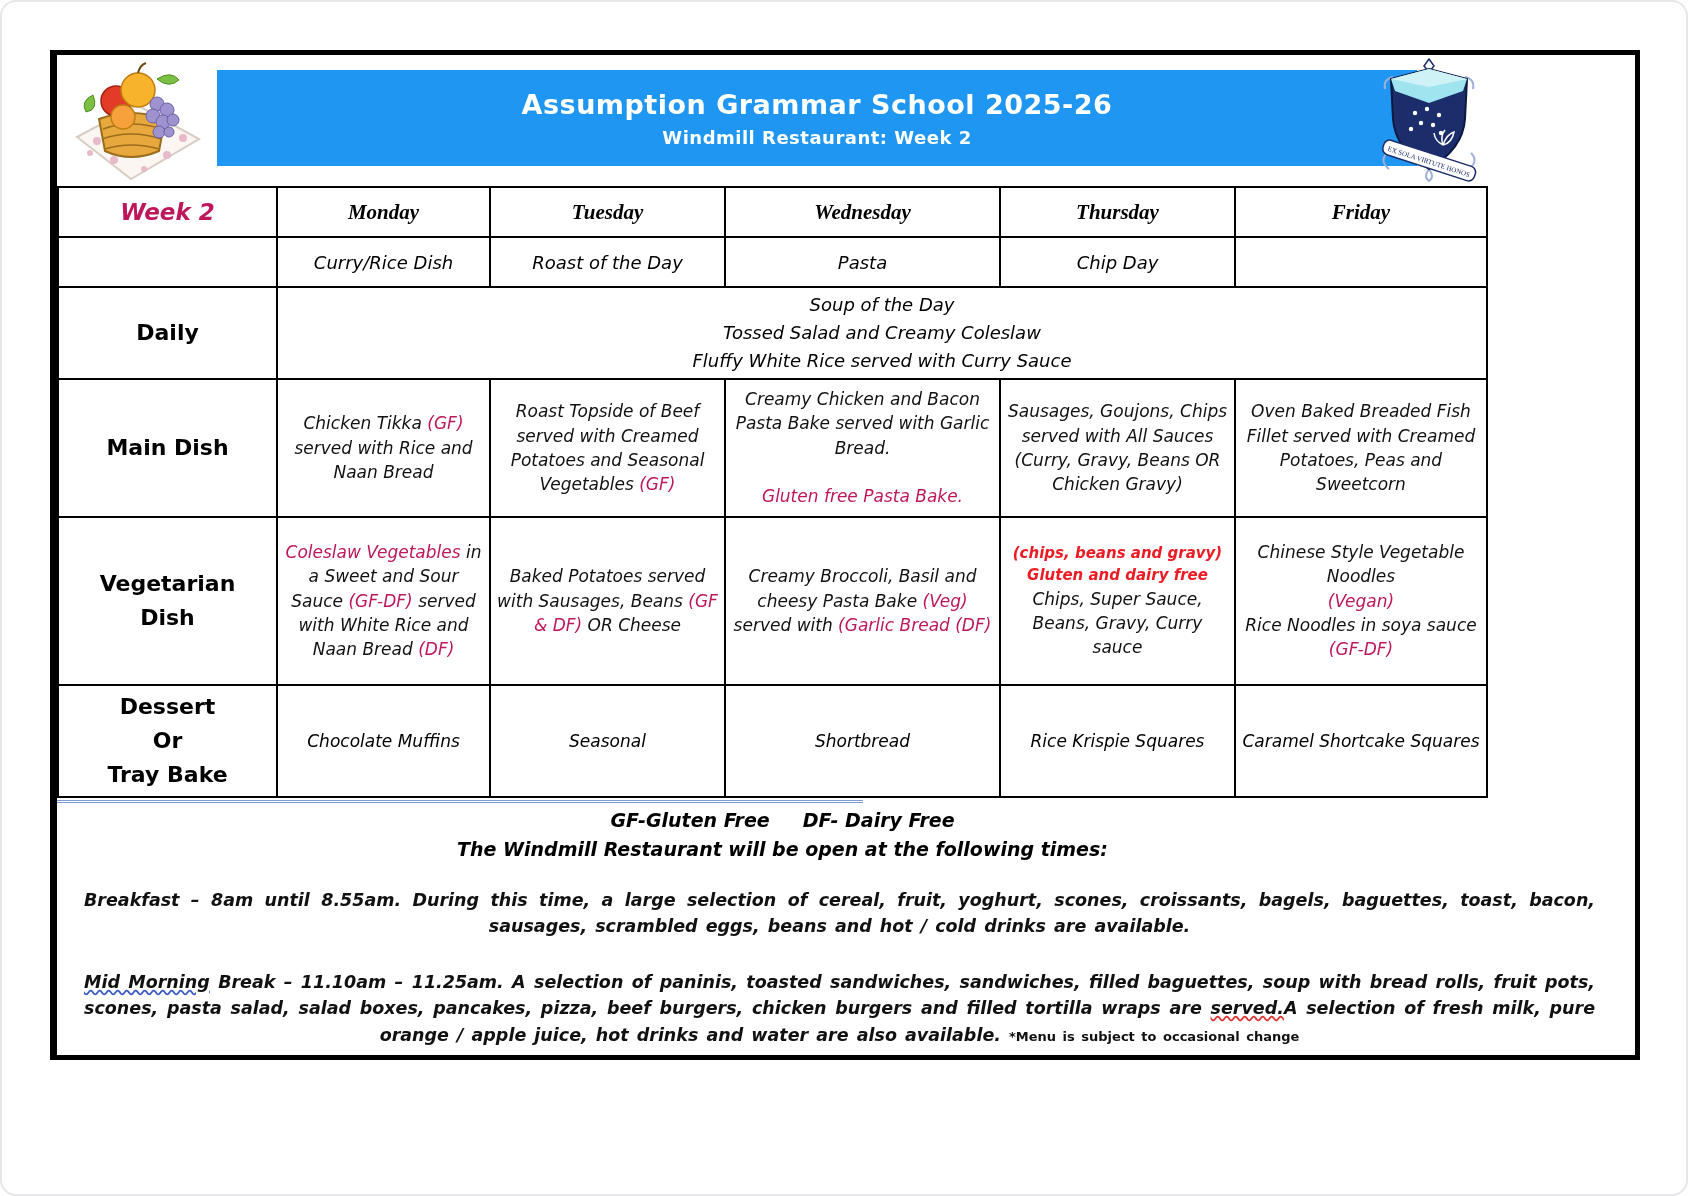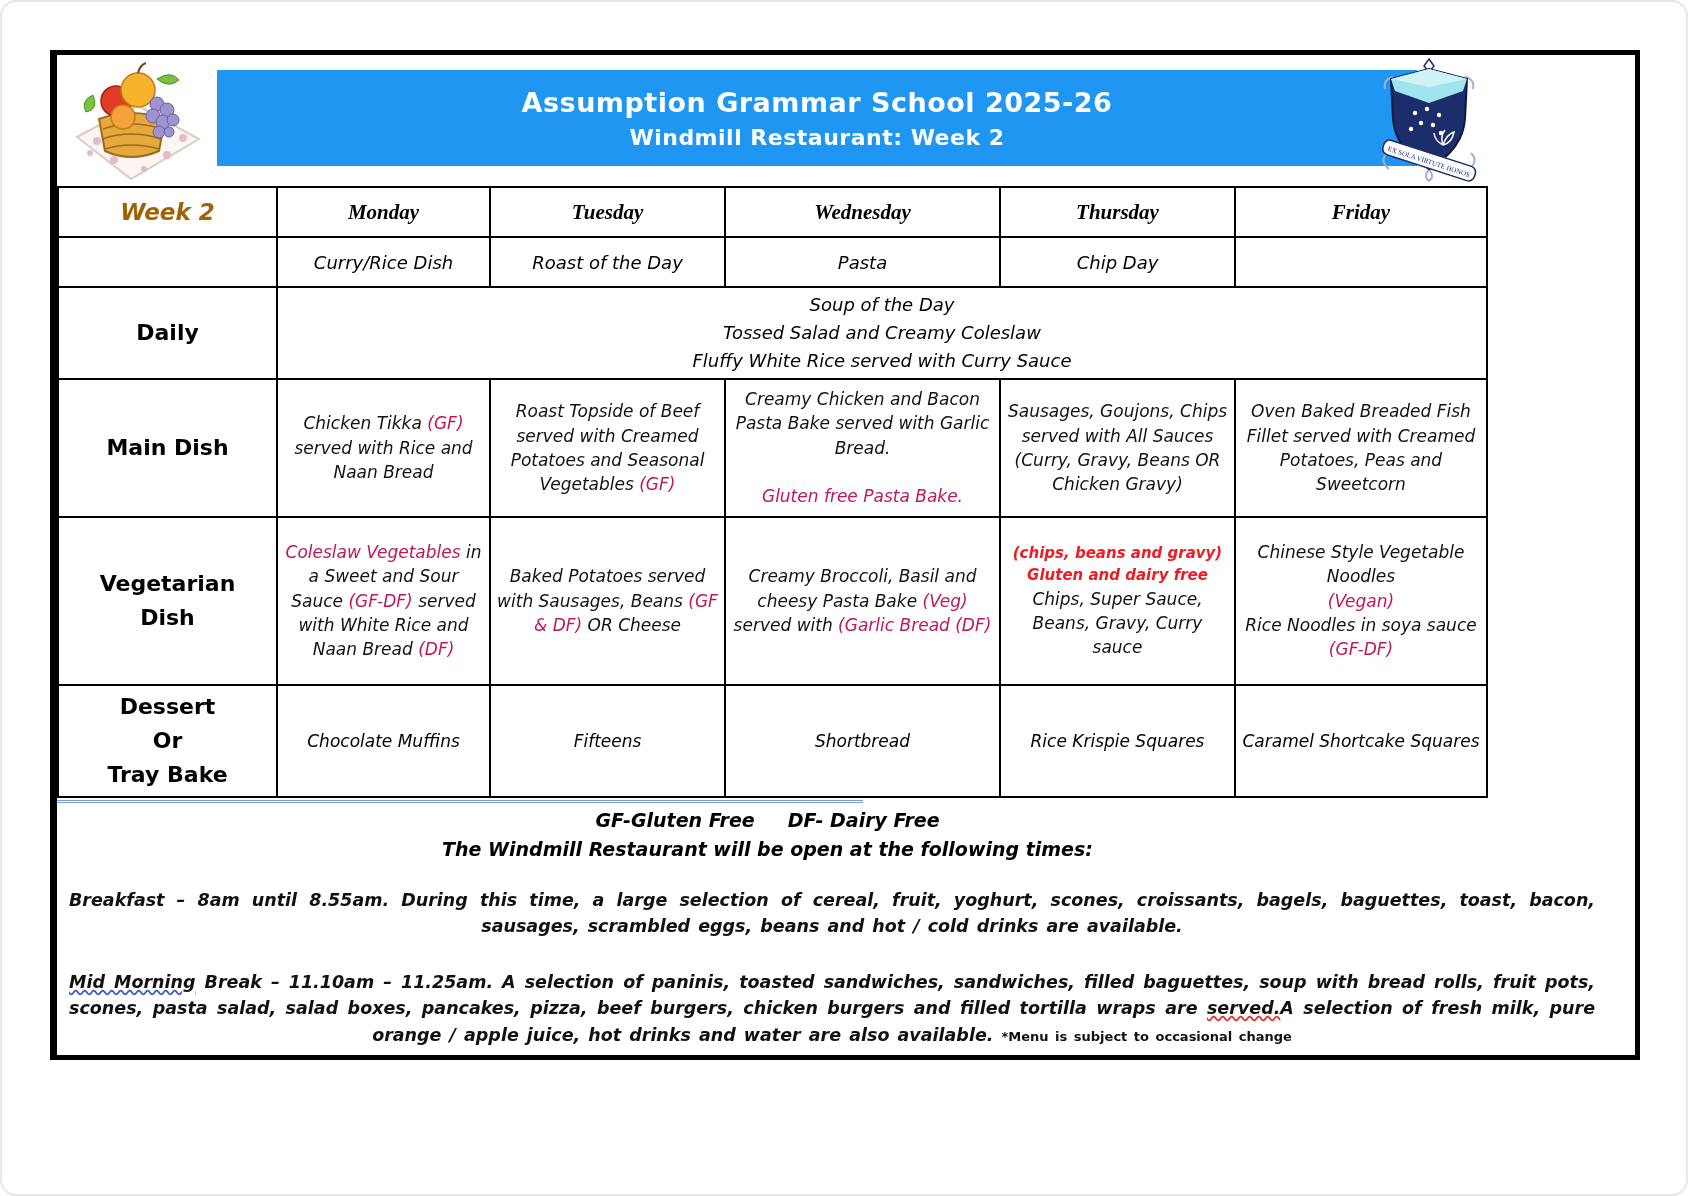--- a/index.html
+++ b/index.html
@@ -29,58 +29,58 @@
   .banner {
     position:absolute; left:160px; top:15px;
     width:1200px; height:96px;
     background:#1E96F2;
     color:#fff;
     display:flex; flex-direction:column;
     align-items:center; justify-content:center;
     gap:7px; font-weight:bold; font-style:normal;
   }
   .banner .l1 { font-size:27px; letter-spacing:.5px; }
-  .banner .l2 { font-size:22px; letter-spacing:.5px; }
+  .banner .l2 { font-size:18px; letter-spacing:.5px; }
   .crest-img { position:absolute; left:1316px; top:2px; }
   
   table.menu {
     border-collapse:collapse; table-layout:fixed;
     width:1429px; font-style:italic;
   }
   table.menu td, table.menu th {
     border:2px solid #000;
     text-align:center; vertical-align:middle;
     padding:3px 6px;
     overflow:hidden;
   }
   .day-h {
     font-family:"Liberation Serif", serif;
     font-weight:bold; font-style:italic; font-size:21px;margin-top:20px;
   }
-  .week-h { color:#a16207; font-weight:bold; font-style:italic; font-size:23px; }
+  .week-h { color:#be185d; font-weight:bold; font-style:italic; font-size:23px; }
   .row-label {
     font-style:normal; font-weight:bold; font-size:22px;
     white-space:pre-line; line-height:1.55;
   }
   .theme { font-size:18px; }
   .daily-cell { font-size:18px; white-space:pre-line; line-height:1.55;margin-left:43px; }
   .cell { font-size:17px; line-height:1.42; white-space:pre-line; }
   .align-left { text-align:left; }
   .seg-k { color:#111; }
   .seg-r { color:#be185d; }
   .seg-rs {
     color:#ED1C24; display:block; text-align:center;
     font-size:15px; font-weight:bold; line-height:1.5;
   }
   
   .blue-rule {
     width:806px; height:5px; margin-top:2px;
     border-top:3px double #7f9bd4;
   }
-  .footer { padding:0 36px 0 8px; }
+  .footer { padding:0 36px 0 23px; }
   .legend, .open-heading {
     width:1405px; text-align:center;
     font-weight:bold; font-style:italic; font-size:19px;
     white-space:pre-wrap;
   }
   .legend { margin-top:4px; }
   .open-heading { margin-top:7px; }
   .para {
     margin:27px 4px 0 4px;
     font-weight:bold; font-style:italic; font-size:17.5px;
@@ -217,21 +217,21 @@
         <td class="cell align-left"><span class="seg-rs">(chips, beans and gravy)</span><span class="seg-rs">Gluten and dairy free</span><span class="seg-k">Chips, Super Sauce, Beans, Gravy, Curry sauce</span></td>
         <td class="cell"><span class="seg-k">Chinese Style Vegetable Noodles
 </span><span class="seg-r">(Vegan)
 </span><span class="seg-k">Rice Noodles in soya sauce </span><span class="seg-r">(GF-DF)</span></td>
       </tr>
       <tr style="height:112px">
         <td class="row-label">Dessert
 Or
 Tray Bake</td>
         <td class="cell">Chocolate Muffins</td>
-        <td class="cell">Fifteens</td>
+        <td class="cell">Seasonal</td>
         <td class="cell">Shortbread</td>
         <td class="cell">Rice Krispie Squares</td>
         <td class="cell">Caramel Shortcake Squares</td>
       </tr>
     </tbody>
       </table>
 
     <div class="blue-rule"></div>
 
     <div class="footer">

